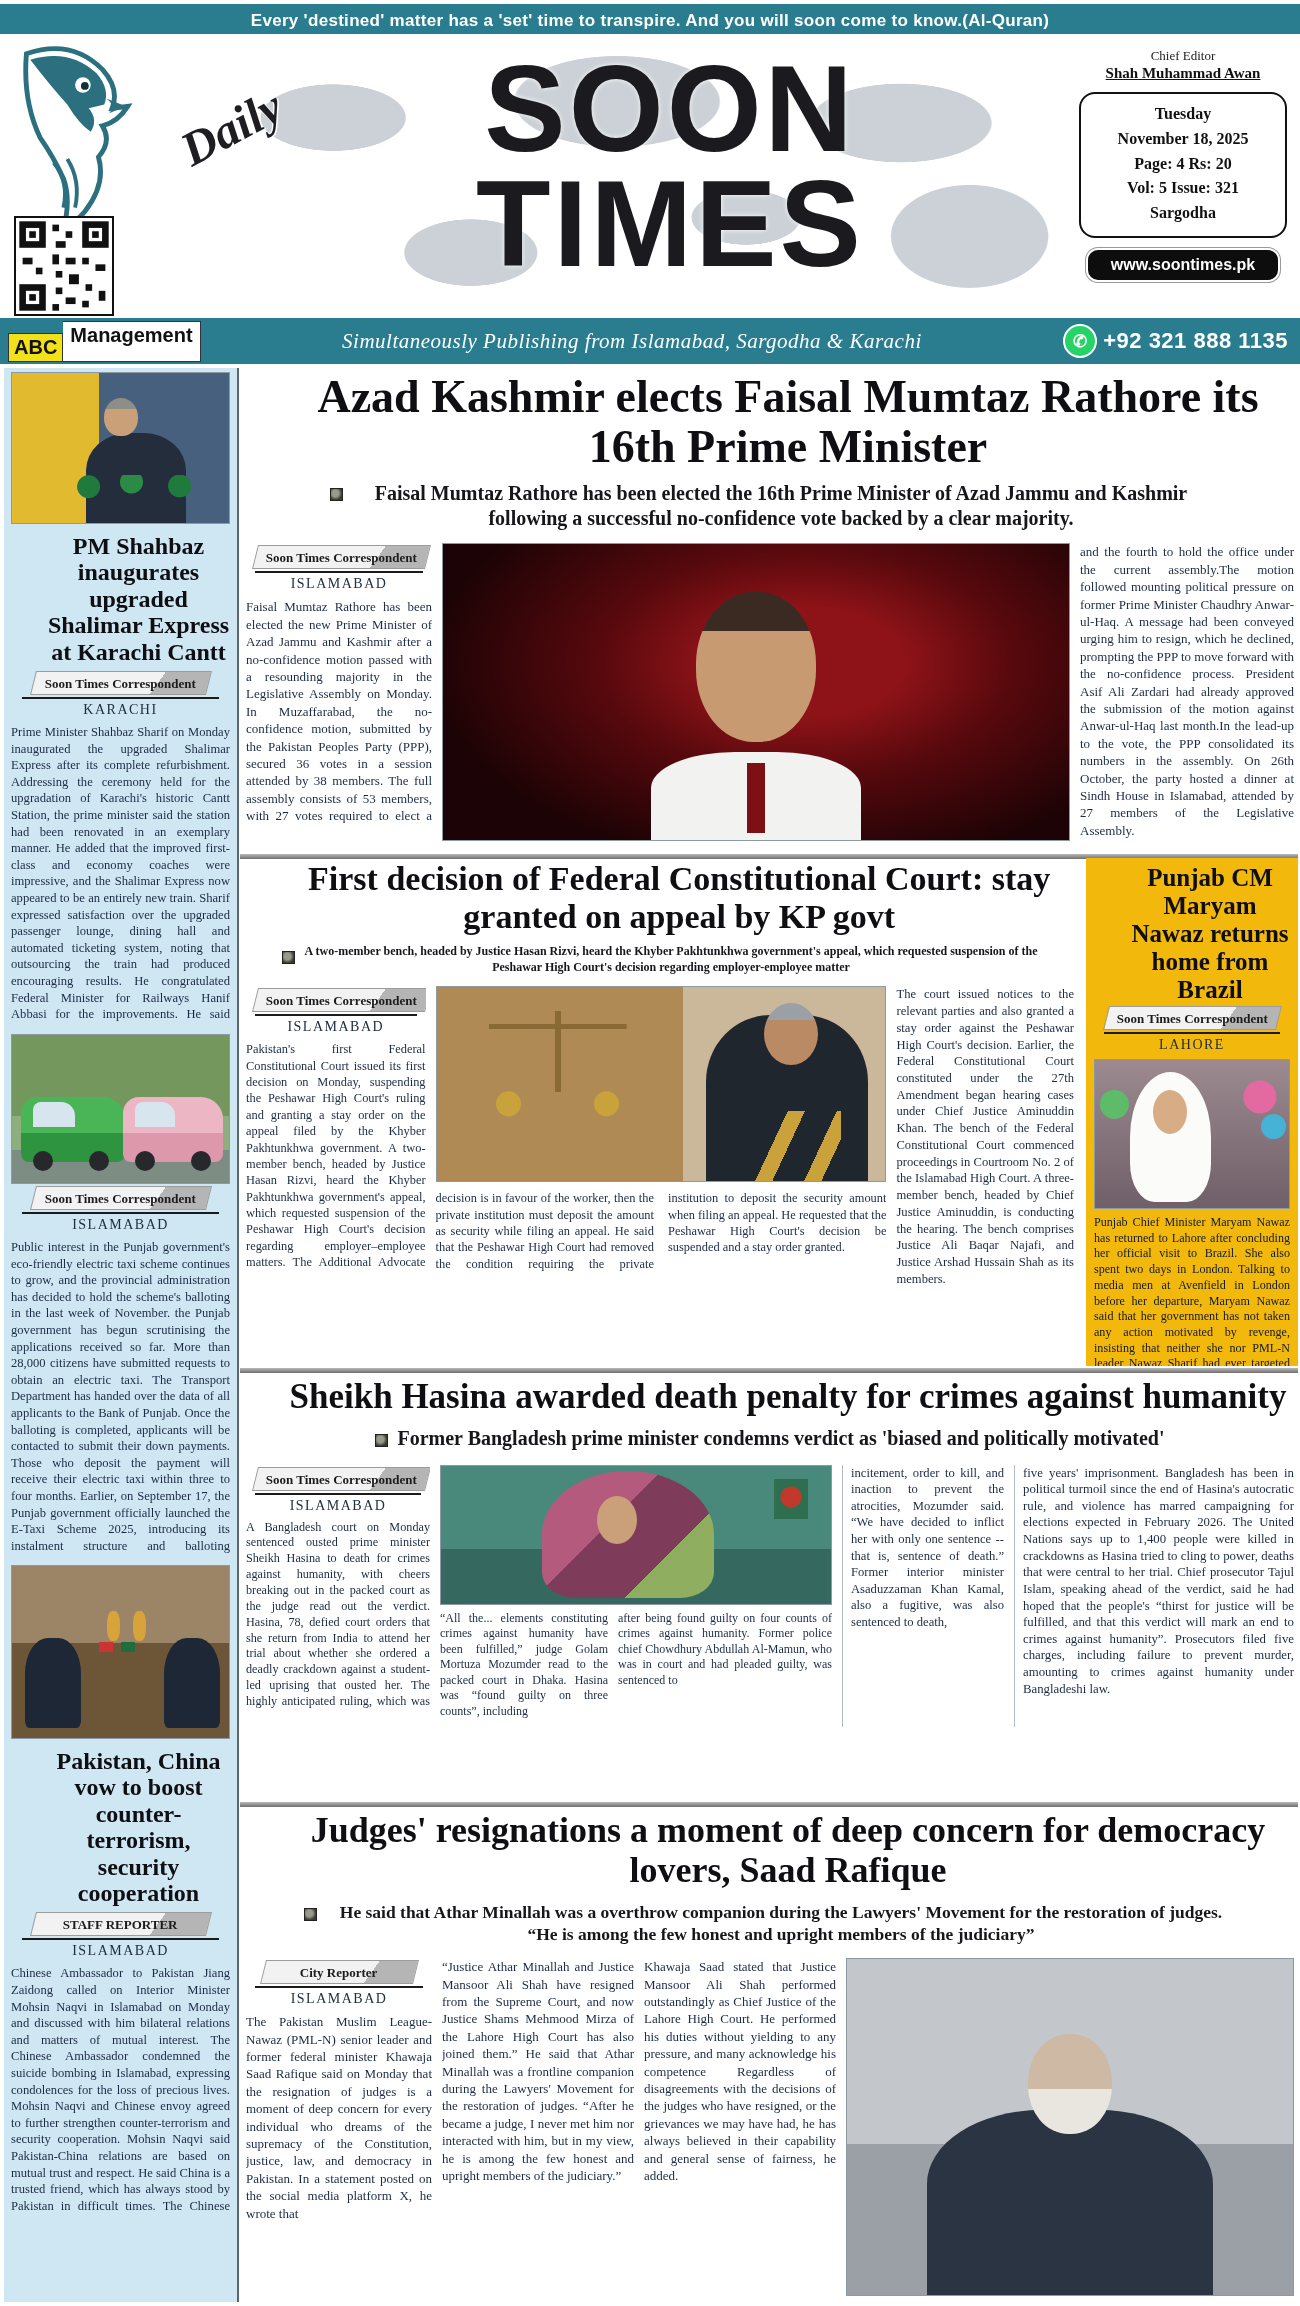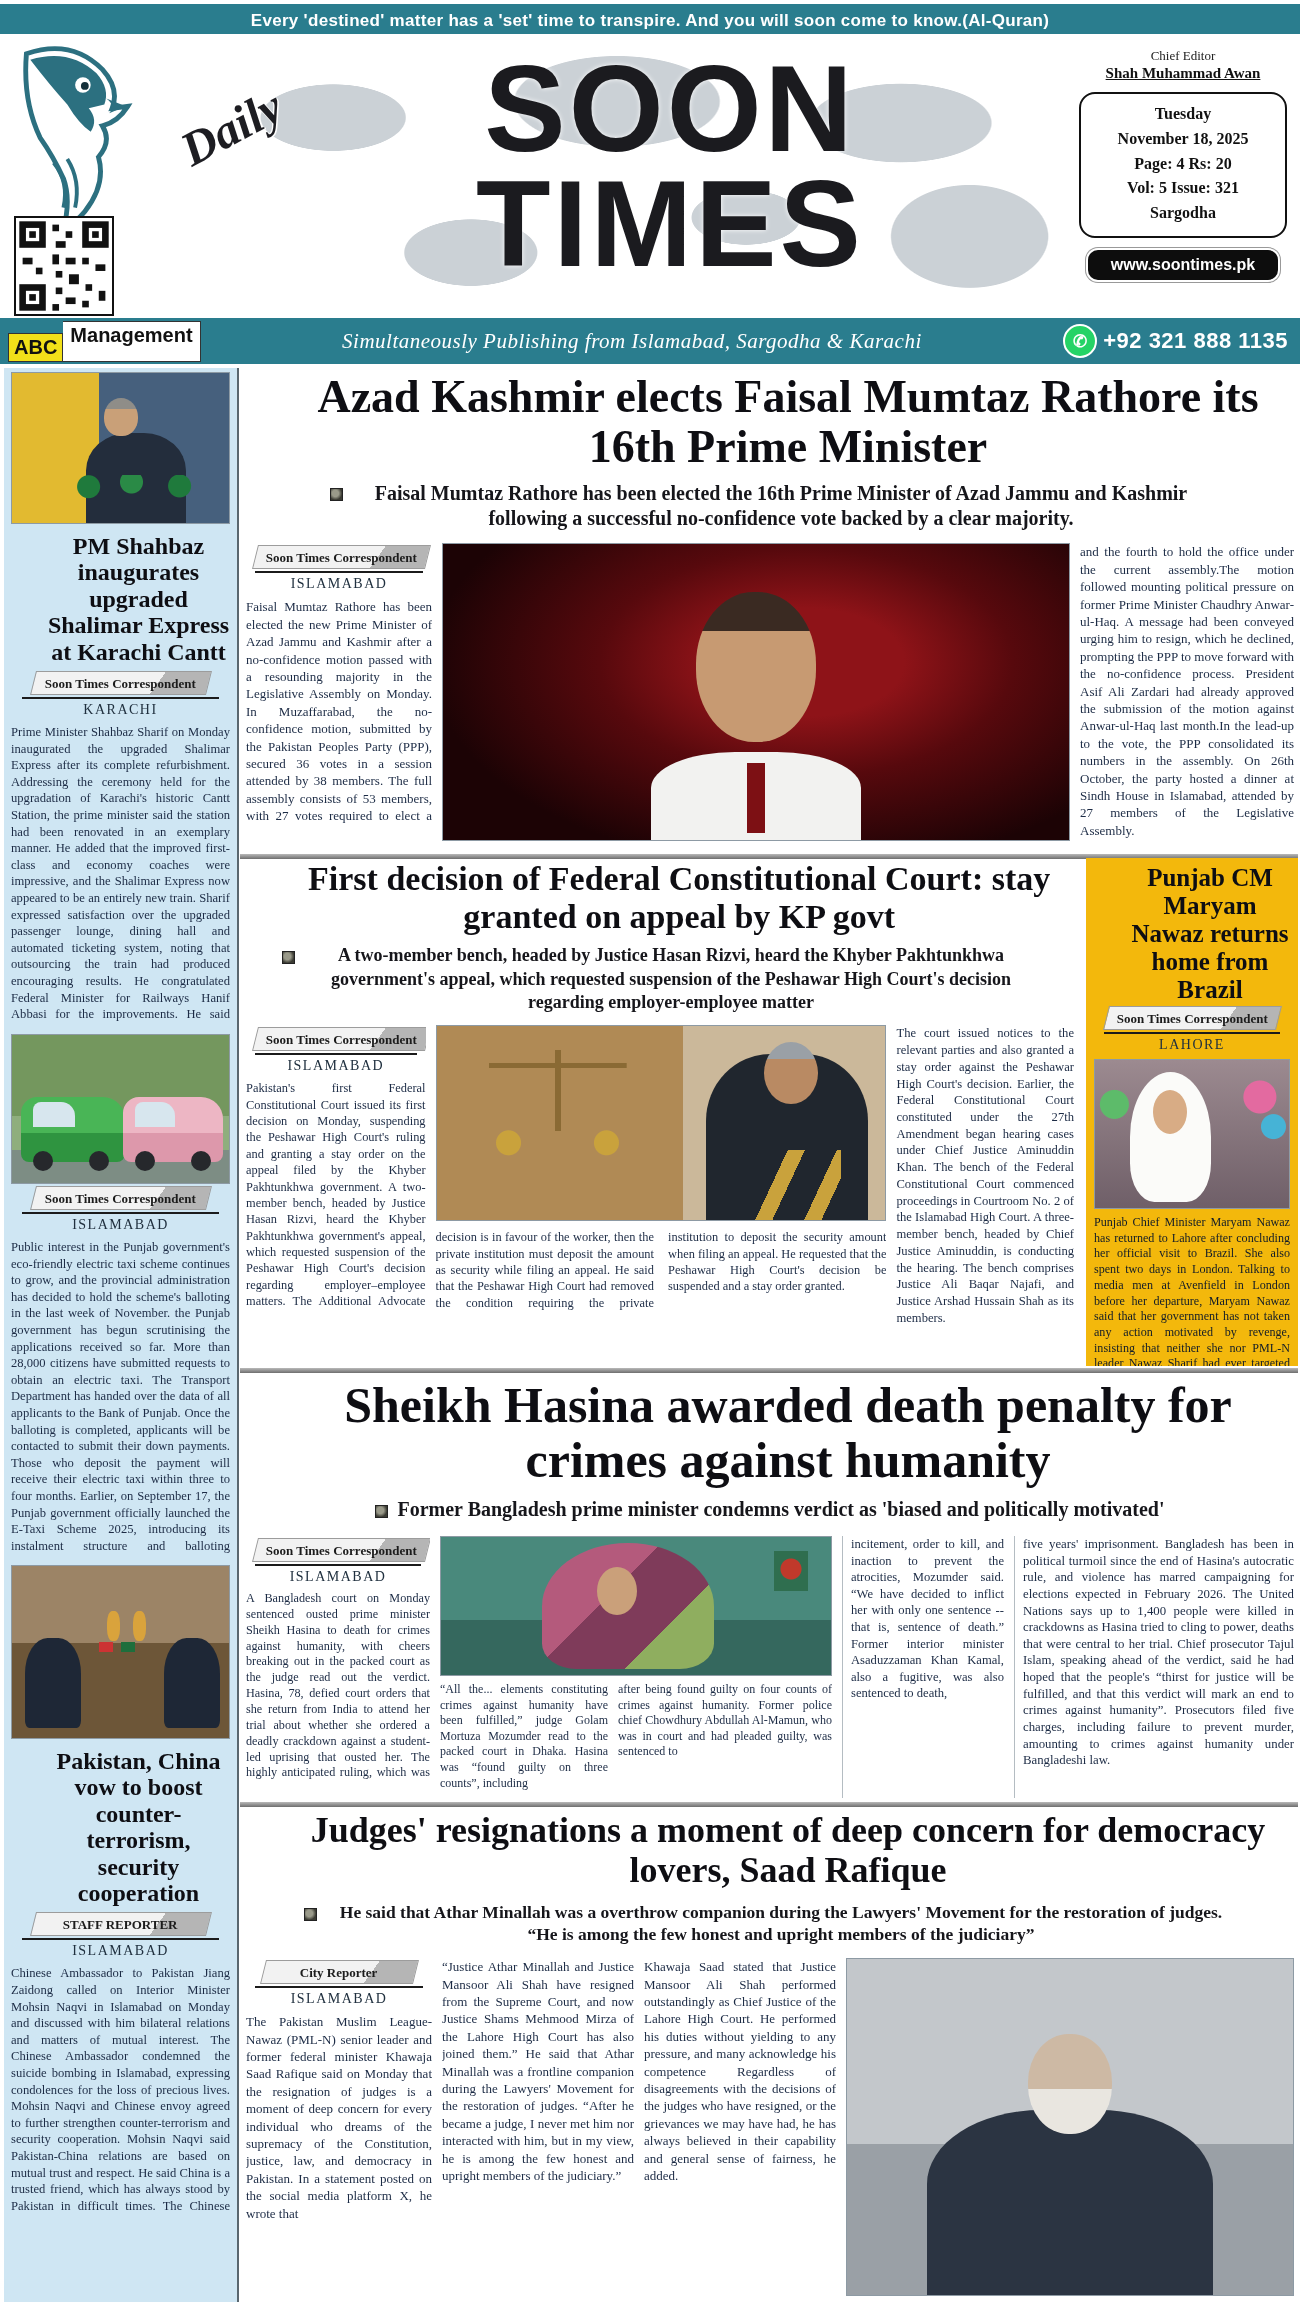--- a/index.html
+++ b/index.html
@@ -93,21 +93,21 @@
   .col{box-sizing:border-box;overflow:hidden;}
   .ph-rathore{flex:1;height:296px;background:
       radial-gradient(ellipse 60% 70% at 58% 40%,#8e1318 0 26%,#57090d 55%,#1c0305 100%);}
   .ph-rathore .head{position:absolute;left:50%;top:16%;width:120px;height:150px;margin-left:-60px;border-radius:48%;
       background:linear-gradient(180deg,#3a2a22 0 26%,#c79a72 26%);}
   .ph-rathore .shirt{position:absolute;left:50%;top:70%;width:210px;height:90px;margin-left:-105px;border-radius:40% 40% 0 0;
       background:linear-gradient(180deg,#f2f2f0 0 100%);}
   .ph-rathore .tie{position:absolute;left:50%;top:74%;width:18px;height:70px;margin-left:-9px;background:#7d1014;}
   .sec-court{left:240px;top:858px;width:840px;height:510px;}
   .sec-court .headline{font-size:34px;line-height:1.12;width:96%;margin:2px auto 0;}
-  .sec-court .subhead{font-size:18px;line-height:1.3;width:90%;margin:8px auto 11px;}
+  .sec-court .subhead{font-size:12px;line-height:1.3;width:90%;margin:8px auto 11px;}
   .ph-court{height:194px;background:linear-gradient(90deg,#b08a55 0 55%,#cbb89a 55%);}
   .ph-court .scales{position:absolute;left:10%;top:12%;width:34%;height:60%;background:
       linear-gradient(#8a6a34 0 0) 50% 0/6px 70% no-repeat,
       radial-gradient(circle at 18% 80%,#c9a23c 0 12px,transparent 13px),
       radial-gradient(circle at 82% 80%,#c9a23c 0 12px,transparent 13px),
       linear-gradient(#8a6a34 0 0) 50% 12%/90% 5px no-repeat;}
   .ph-court .judge{position:absolute;right:4%;bottom:0;width:36%;height:86%;background:#20262e;border-radius:40% 40% 0 0;}
   .ph-court .jhead{position:absolute;right:15%;top:8%;width:54px;height:62px;border-radius:50%;
       background:linear-gradient(180deg,#9aa0a6 0 28%,#b98a63 28%);}
   .ph-court .sash{position:absolute;right:10%;bottom:0;width:90px;height:70px;background:
@@ -118,21 +118,21 @@
   .sec-maryam .body-txt{font-size:12.1px;line-height:1.3;color:#121c28;}
   .ph-maryam{height:148px;margin:6px 0;background:
       radial-gradient(circle at 85% 25%,#e36aa0 0 16px,transparent 17px),
       radial-gradient(circle at 92% 45%,#46b3d6 0 12px,transparent 13px),
       radial-gradient(circle at 10% 30%,#5dbb6a 0 14px,transparent 15px),
       linear-gradient(180deg,#9c8a90 0,#6f5f68 100%);}
   .ph-maryam .scarf{position:absolute;left:18%;top:8%;width:42%;height:88%;border-radius:50% 50% 30% 30%;
       background:linear-gradient(180deg,#fbfbf9 0 100%);}
   .ph-maryam .face{position:absolute;left:30%;top:20%;width:34px;height:44px;border-radius:50%;background:#d8ac85;}
   .sec-hasina{left:240px;top:1372px;width:1060px;height:430px;}
-  .sec-hasina .headline{font-size:50px;line-height:1.1;margin-top:6px;}
+  .sec-hasina .headline{font-size:35px;line-height:1.1;margin-top:6px;}
   .sec-hasina .subhead{font-size:20px;margin:10px auto 15px;}
   .ph-hasina{height:138px;background:linear-gradient(180deg,#49897c 0 60%,#35685e 60%);}
   .ph-hasina .scarf{position:absolute;left:26%;top:4%;width:44%;height:92%;border-radius:50% 50% 20% 20%;
       background:linear-gradient(135deg,#b45a7c 0 40%,#7f3b5a 40% 70%,#8fae5f 70%);}
   .ph-hasina .face{position:absolute;left:40%;top:22%;width:40px;height:48px;border-radius:50%;background:#caa07a;}
   .ph-hasina .flag{position:absolute;right:6%;top:10%;width:34px;height:40px;background:
       radial-gradient(circle at 50% 45%,#c0392b 0 10px,transparent 11px),#2f6e4f;}
   .sec-saad{left:240px;top:1806px;width:1060px;height:500px;}
   .sec-saad .headline{font-size:36px;line-height:1.12;margin-top:4px;}
   .sec-saad .subhead{font-size:17.5px;line-height:1.3;width:88%;margin:10px auto 0;}

